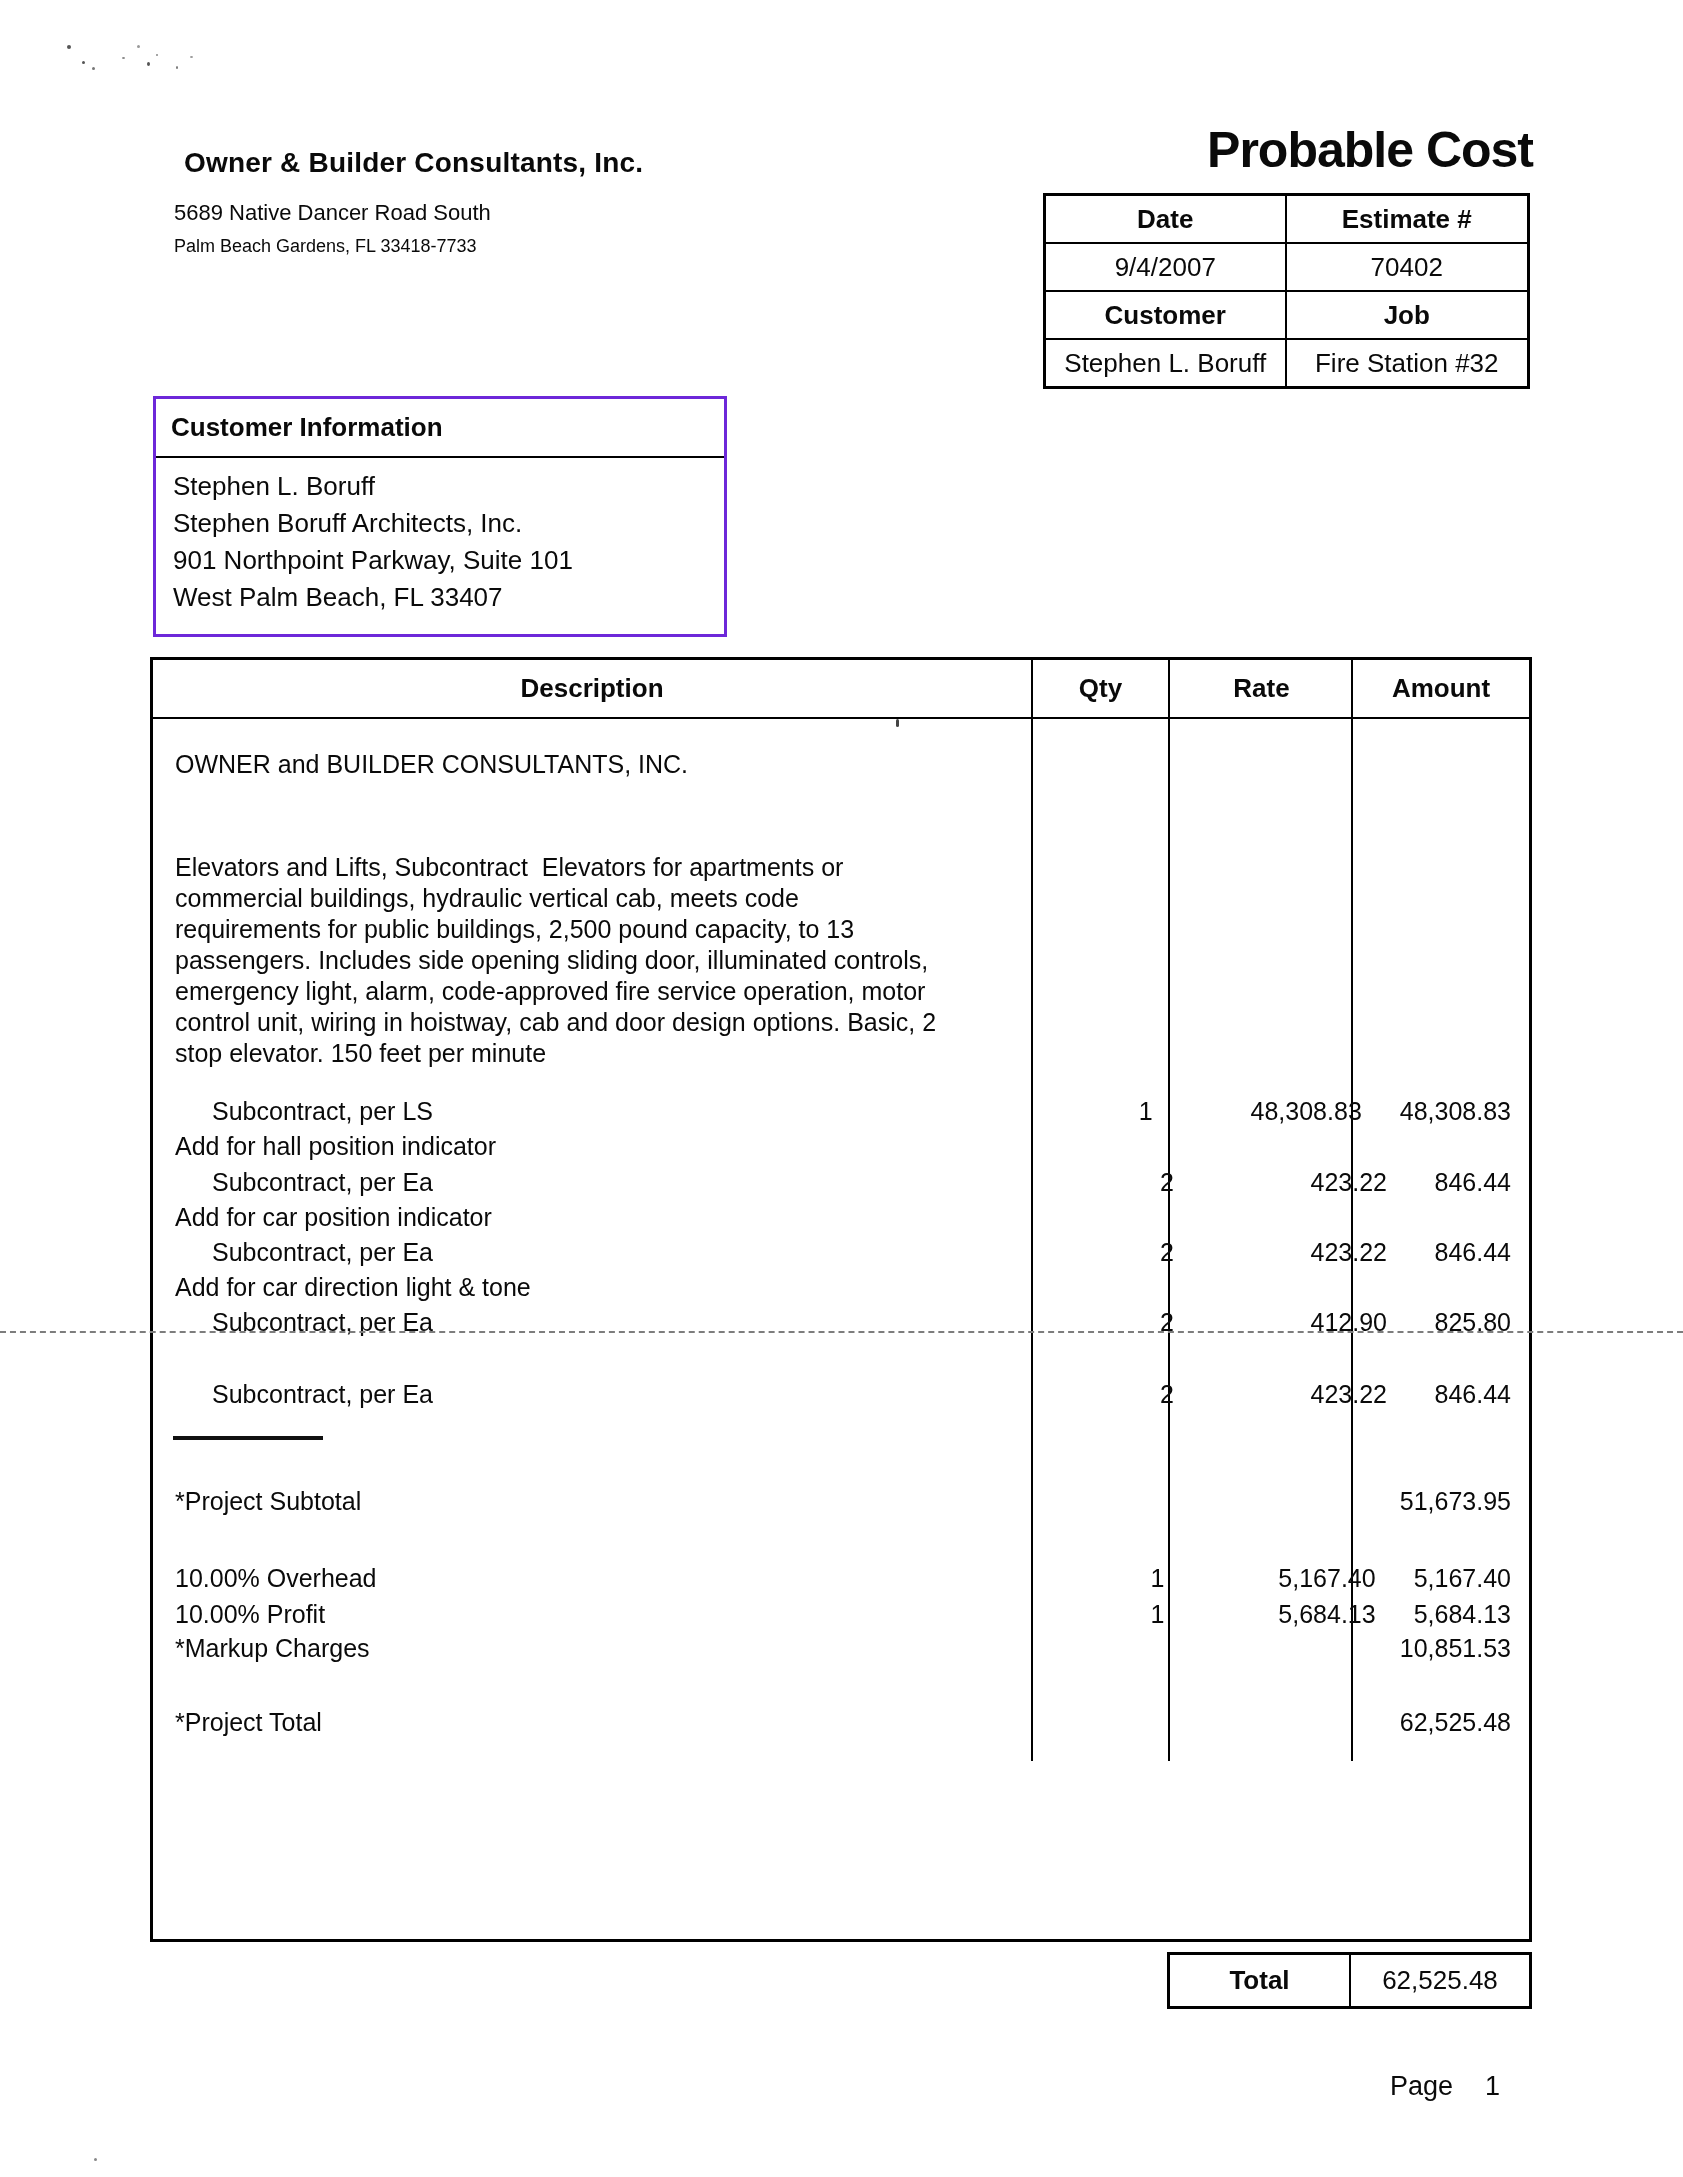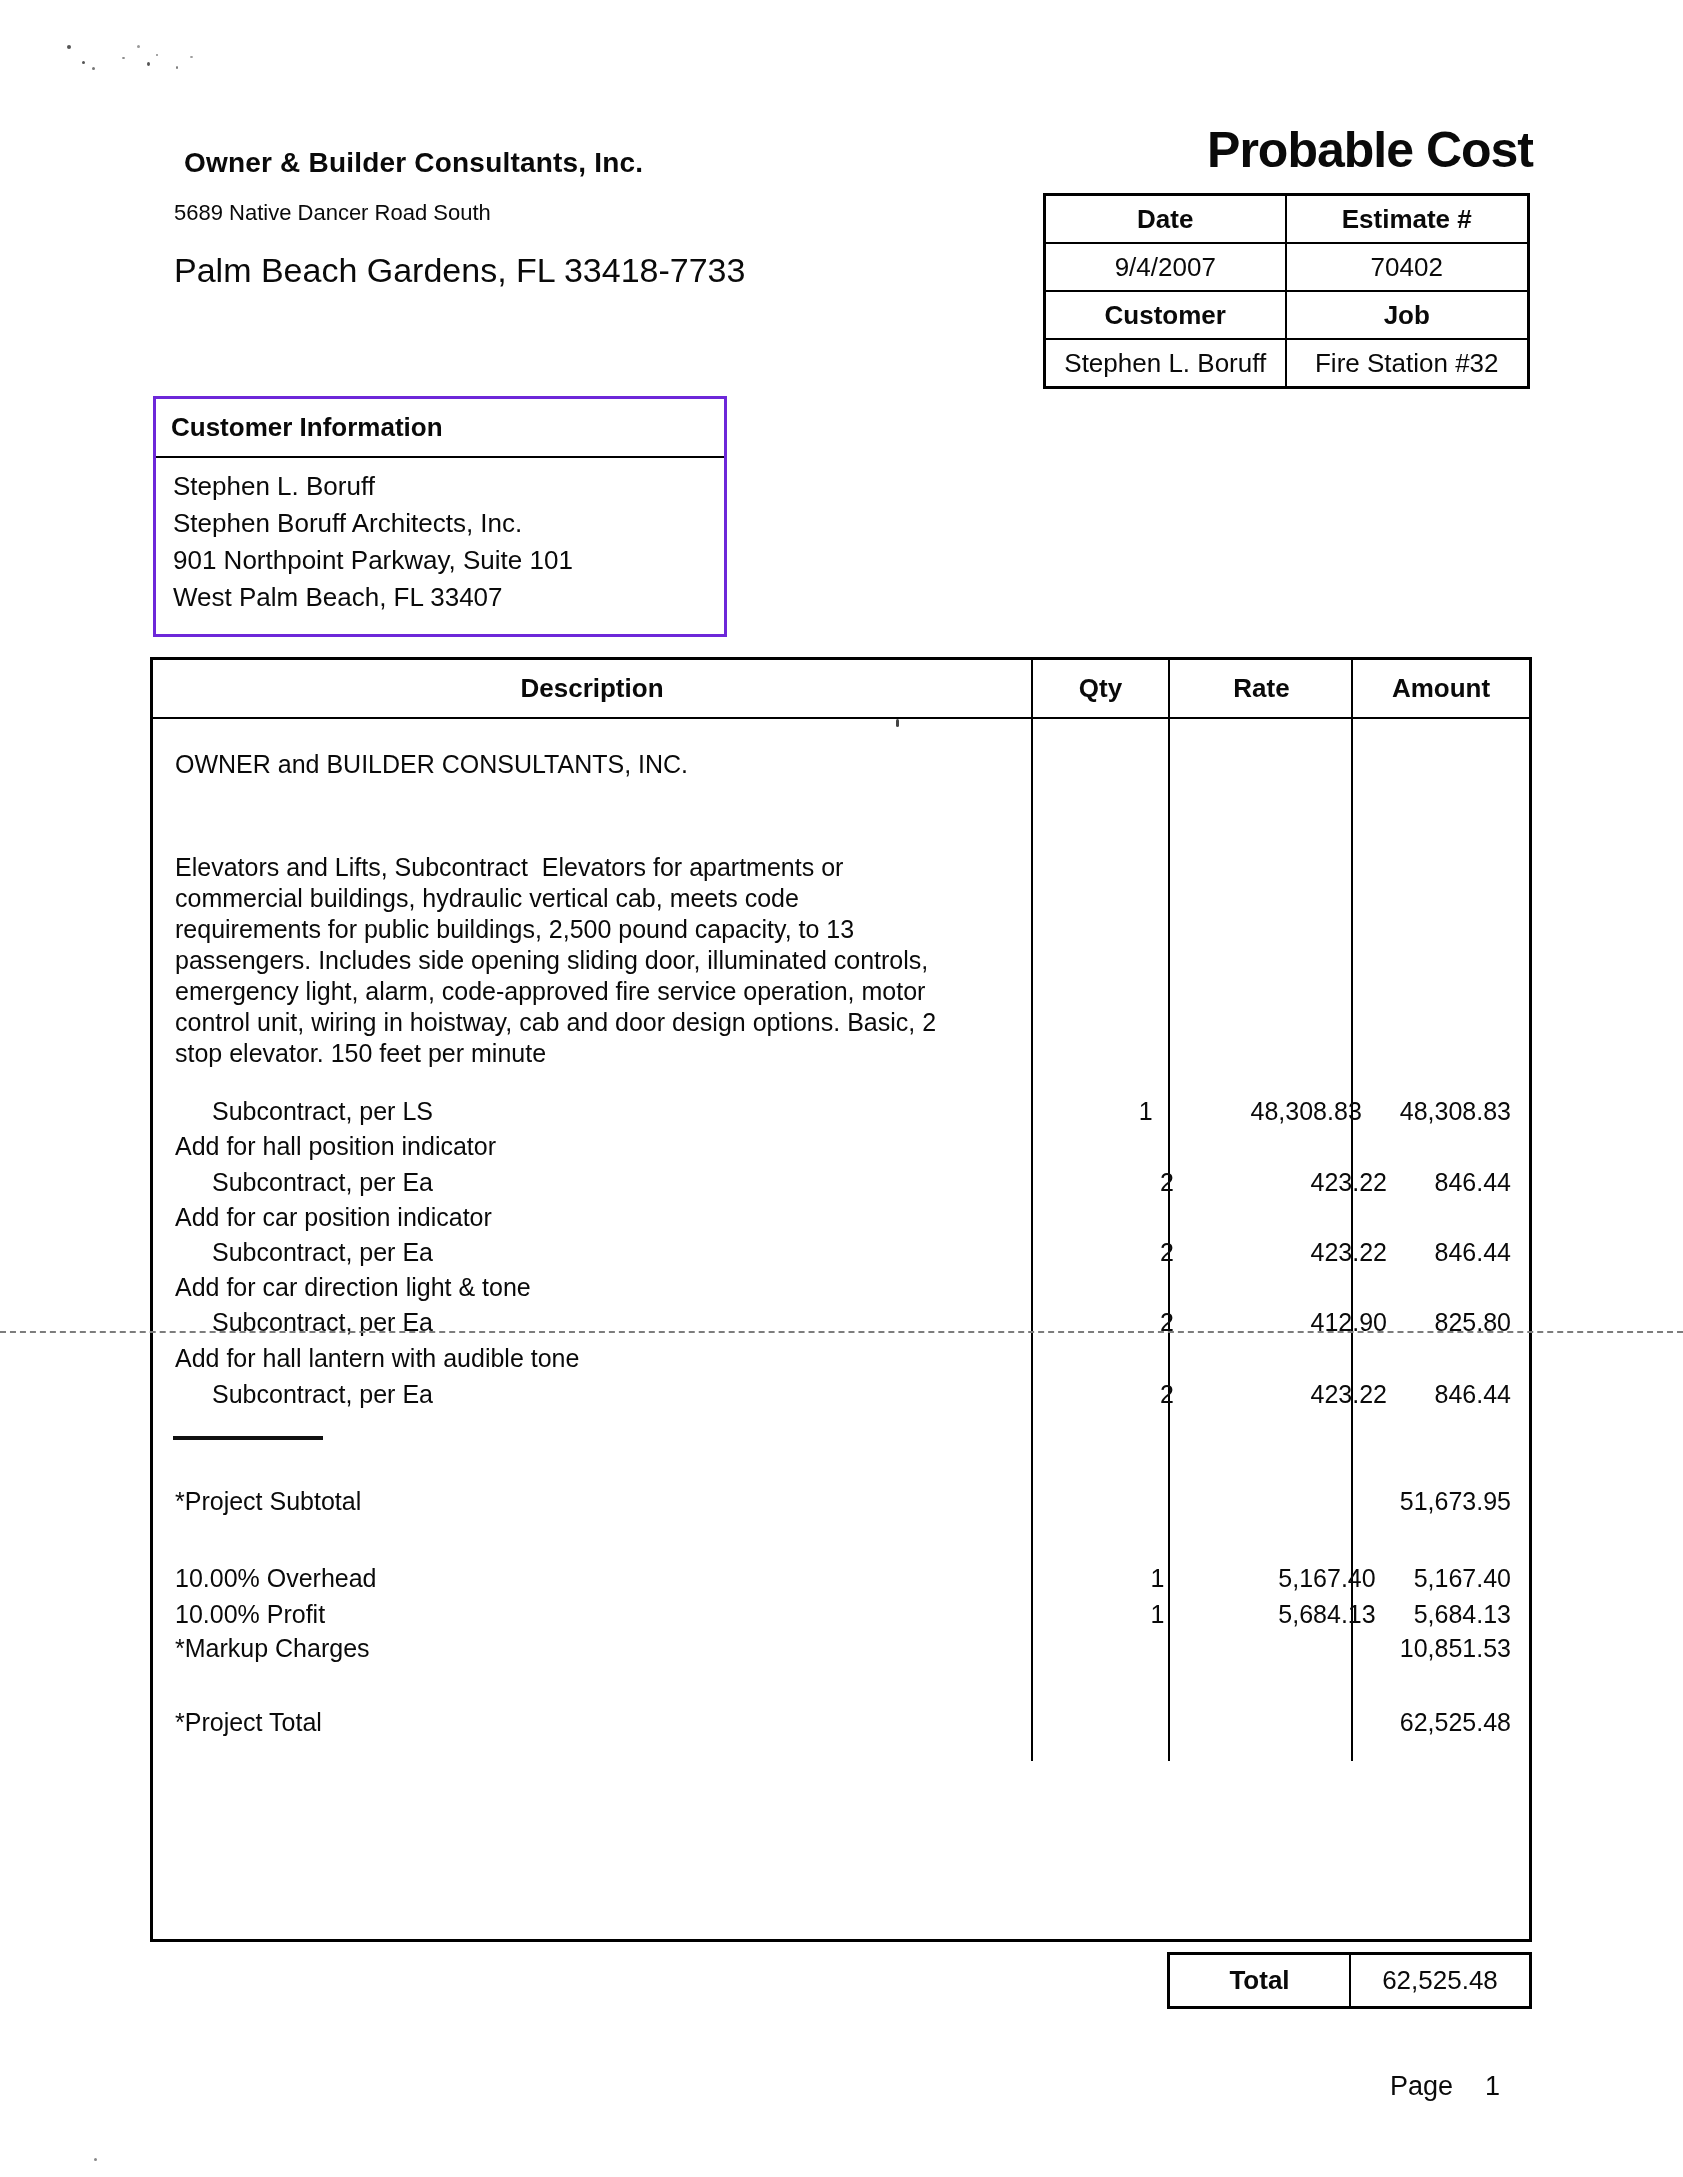--- a/index.html
+++ b/index.html
@@ -9,21 +9,21 @@
     background:#ffffff;
     font-family:"Liberation Sans","DejaVu Sans",sans-serif;
     color:#0a0a0a;
     overflow:hidden;
   }
   
   .speck{position:absolute;background:#555;border-radius:50%;}
   
   .company-name{position:absolute;left:184px;top:147px;font-size:28px;font-weight:bold;letter-spacing:0.2px;}
   .company-addr1{position:absolute;left:174px;top:200px;font-size:22px;}
-  .company-addr2{position:absolute;left:174px;top:251px;font-size:34px;}
+  .company-addr2{position:absolute;left:174px;top:236px;font-size:18px;}
   
   .doc-title{position:absolute;right:150px;top:121px;font-size:50px;font-weight:bold;letter-spacing:-1px;}
   
   .est-table{
     position:absolute;left:1043px;top:193px;width:487px;
     display:grid;grid-template-columns:1fr 1fr;
     border:3px solid #000;background:#fff;box-sizing:border-box;
   }
   .est-cell{
     height:46px;line-height:46px;text-align:center;font-size:26px;
@@ -197,26 +197,20 @@
       <div class="c-qty"></div>
       <div class="c-rate"></div>
       <div class="c-amount"></div>
     </div>
     <div class="irow" style="top:645px">
       <div class="c-desc indent">Subcontract, per Ea</div>
       <div class="c-qty">2</div>
       <div class="c-rate">412.90</div>
       <div class="c-amount">825.80</div>
     </div>
-    <div class="irow" style="top:681px">
-      <div class="c-desc">Add for hall lantern with audible tone</div>
-      <div class="c-qty"></div>
-      <div class="c-rate"></div>
-      <div class="c-amount"></div>
-    </div>
     <div class="irow" style="top:717px">
       <div class="c-desc indent">Subcontract, per Ea</div>
       <div class="c-qty">2</div>
       <div class="c-rate">423.22</div>
       <div class="c-amount">846.44</div>
     </div>
 
     <div class="short-divider"></div>
 
     <div class="irow" style="top:824px">

